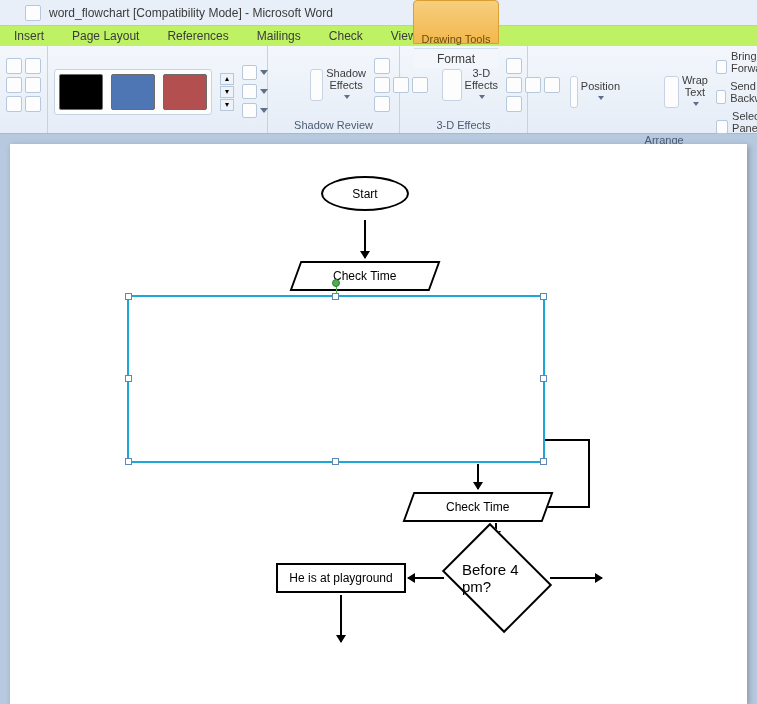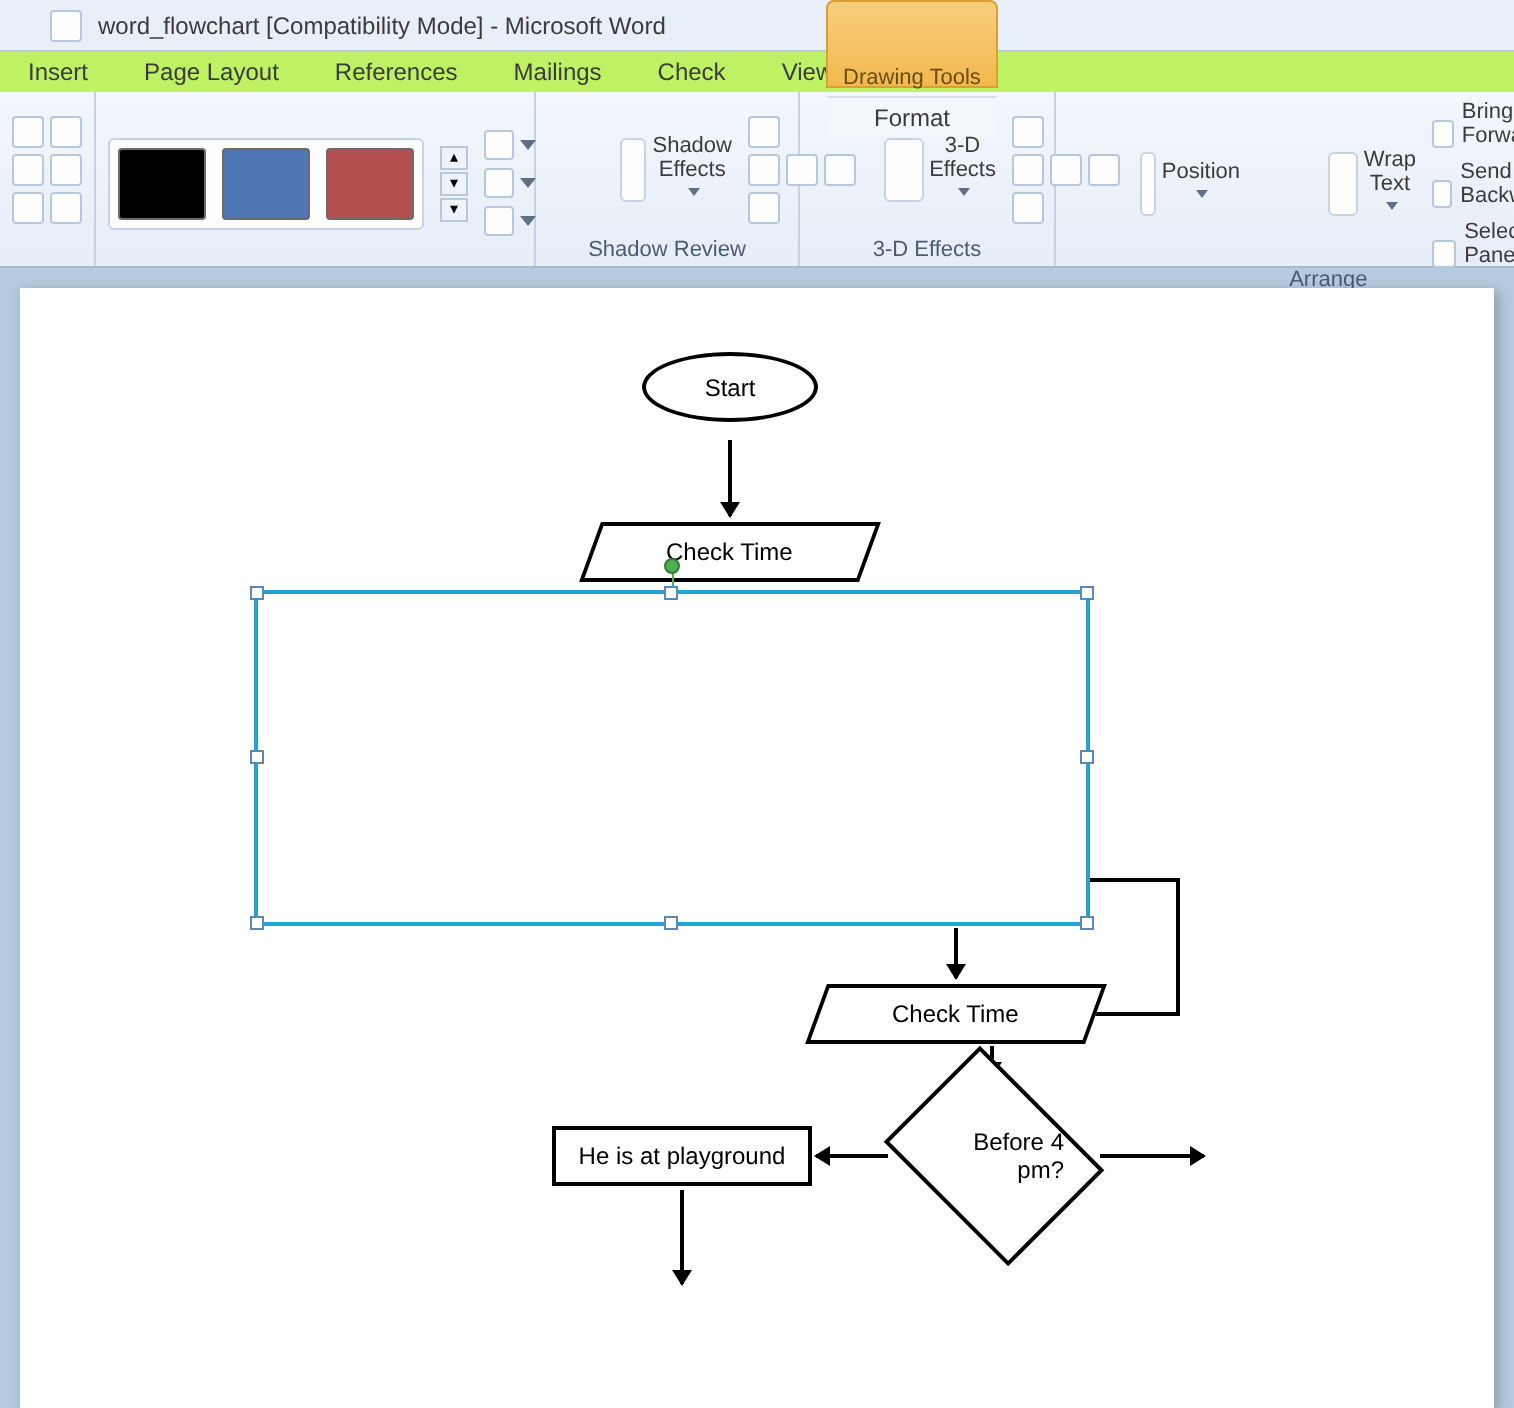--- a/index.html
+++ b/index.html
@@ -225,21 +225,21 @@
     width:88px; height:68px;
     transform: rotate(45deg);
     border:2px solid #000;
     background:#fff;
   }
   .diamond-label {
     position:absolute;
     left:443px; top:400px;
     width:88px; height:68px;
     display:flex; align-items:center; justify-content:center;
-    font-size:12px; text-align:right;
+    font-size:15px; text-align:left;
   }
 
   
   .varrow {
     position:absolute; width:2px; background:#000;
   }
   .varrow::after {
     content:""; position:absolute; bottom:-1px; left:-4px;
     border-left:5px solid transparent;
     border-right:5px solid transparent;

